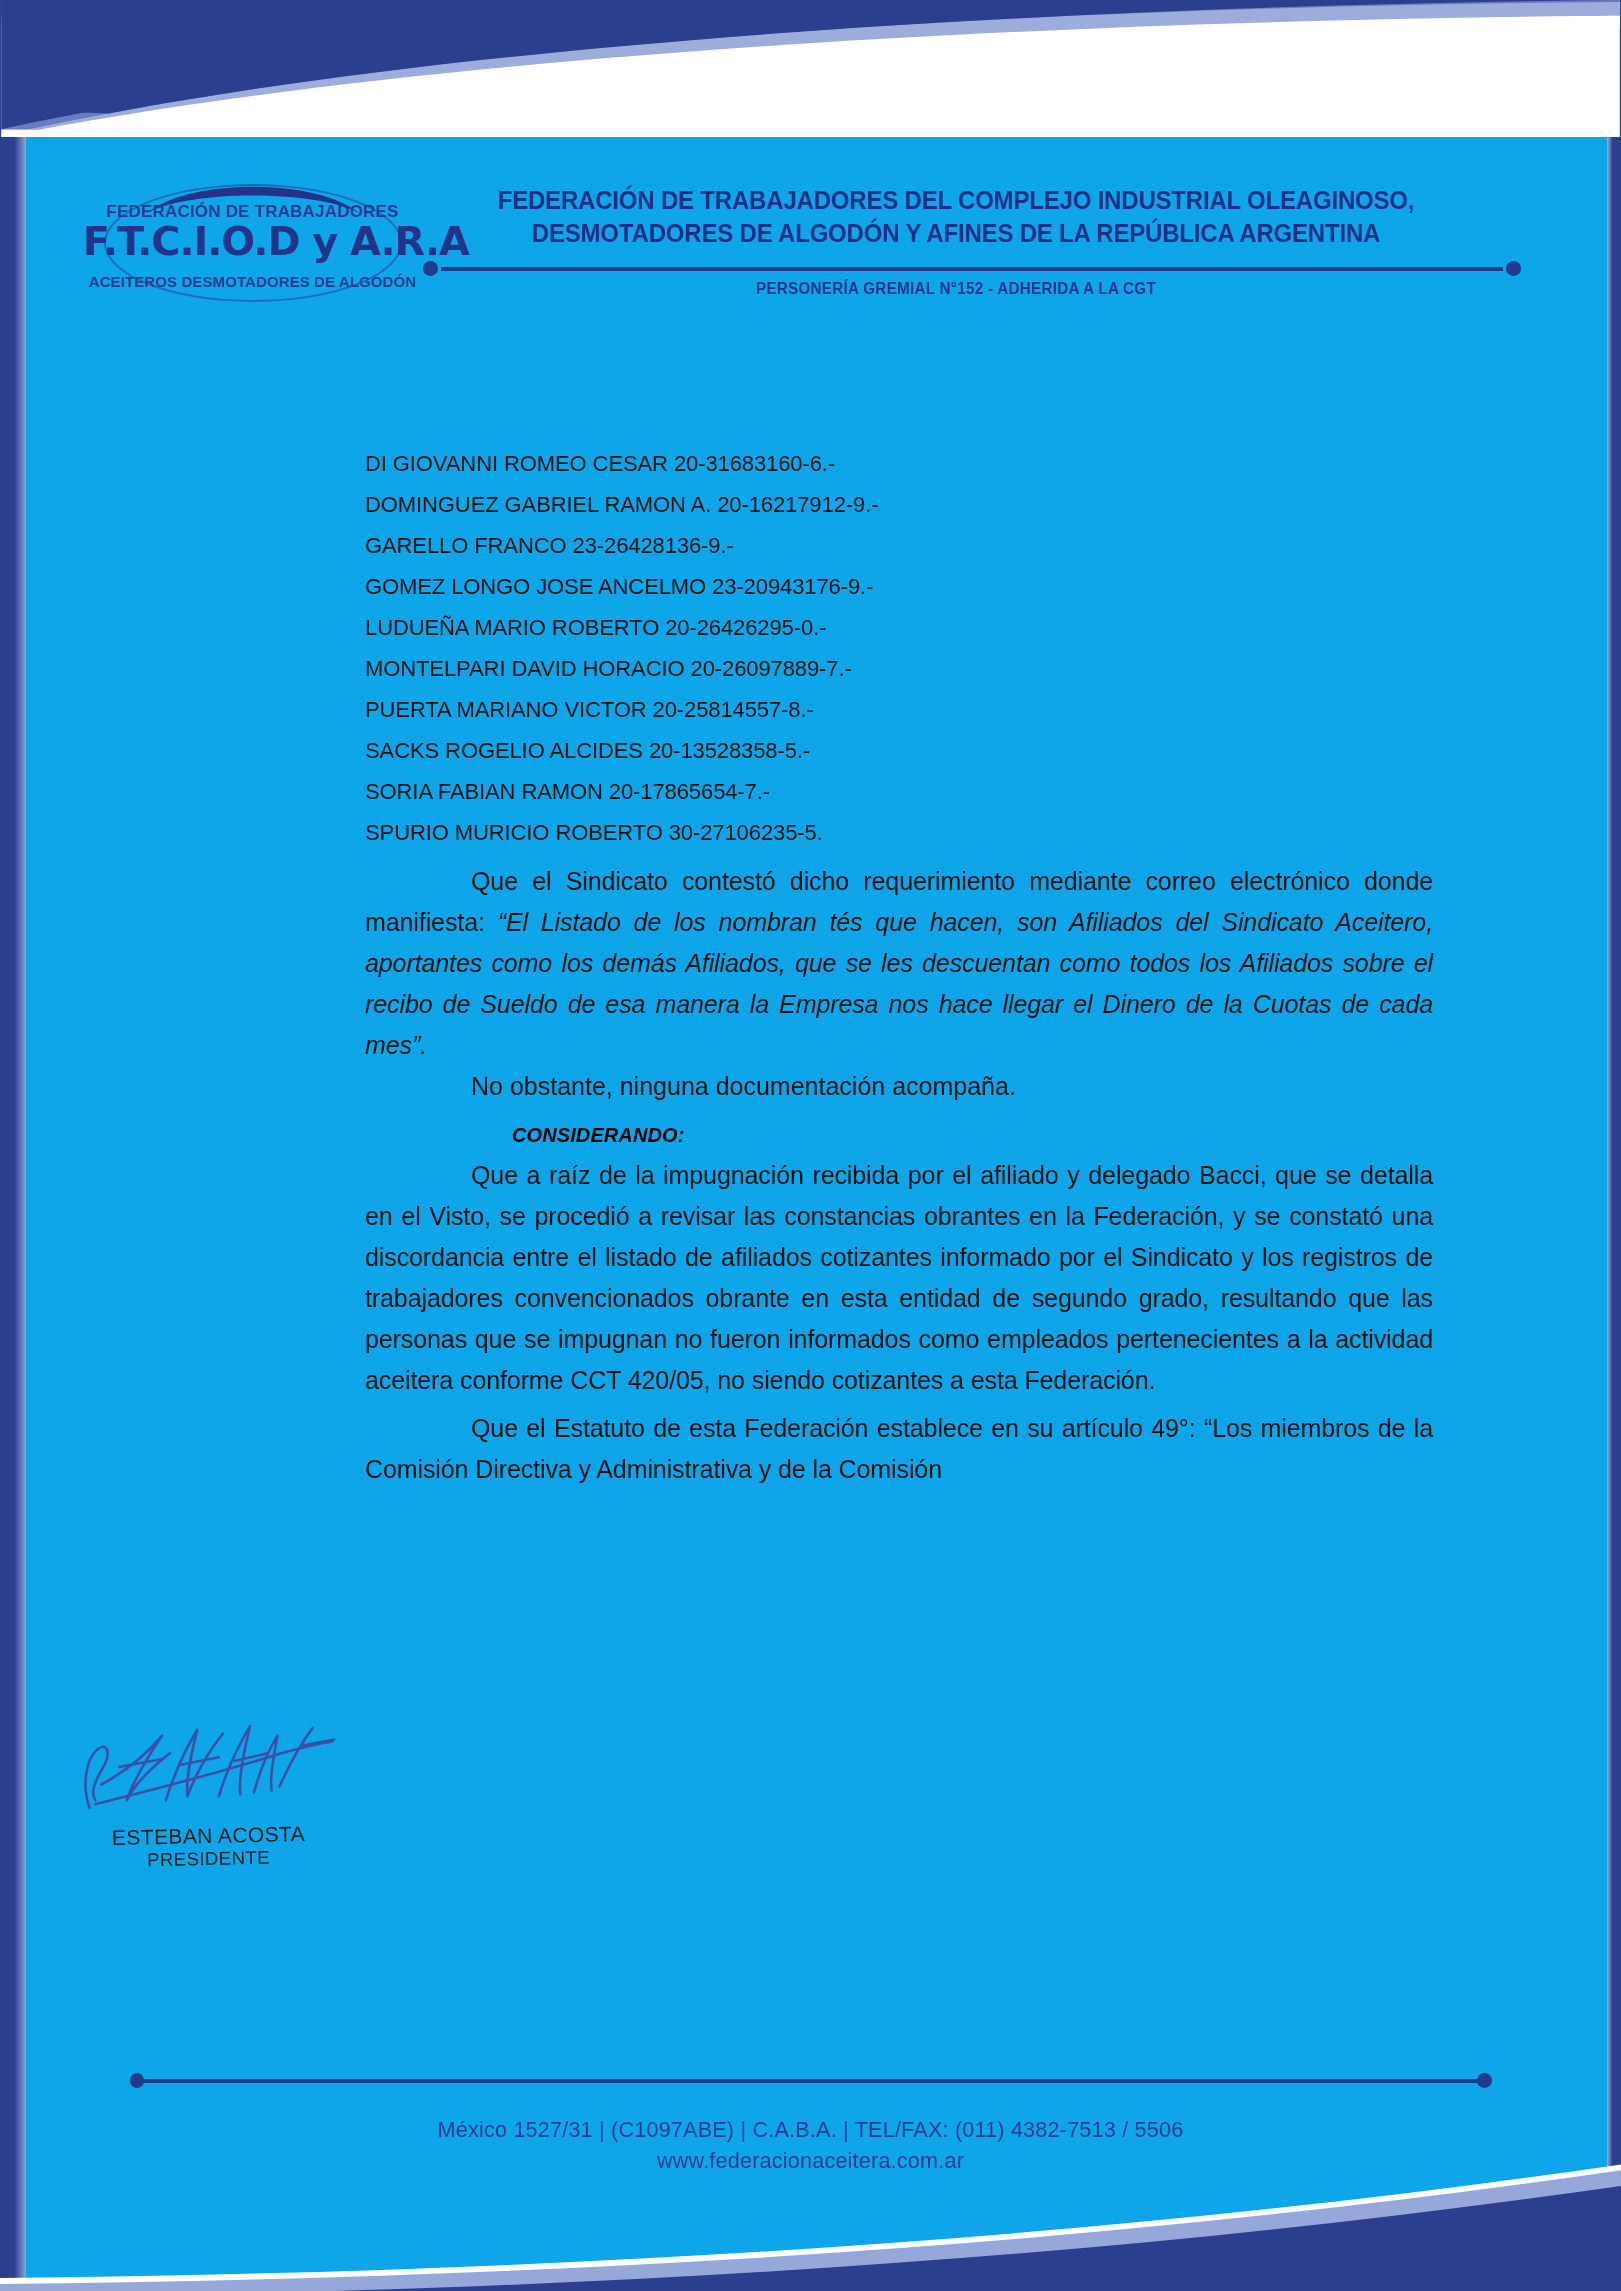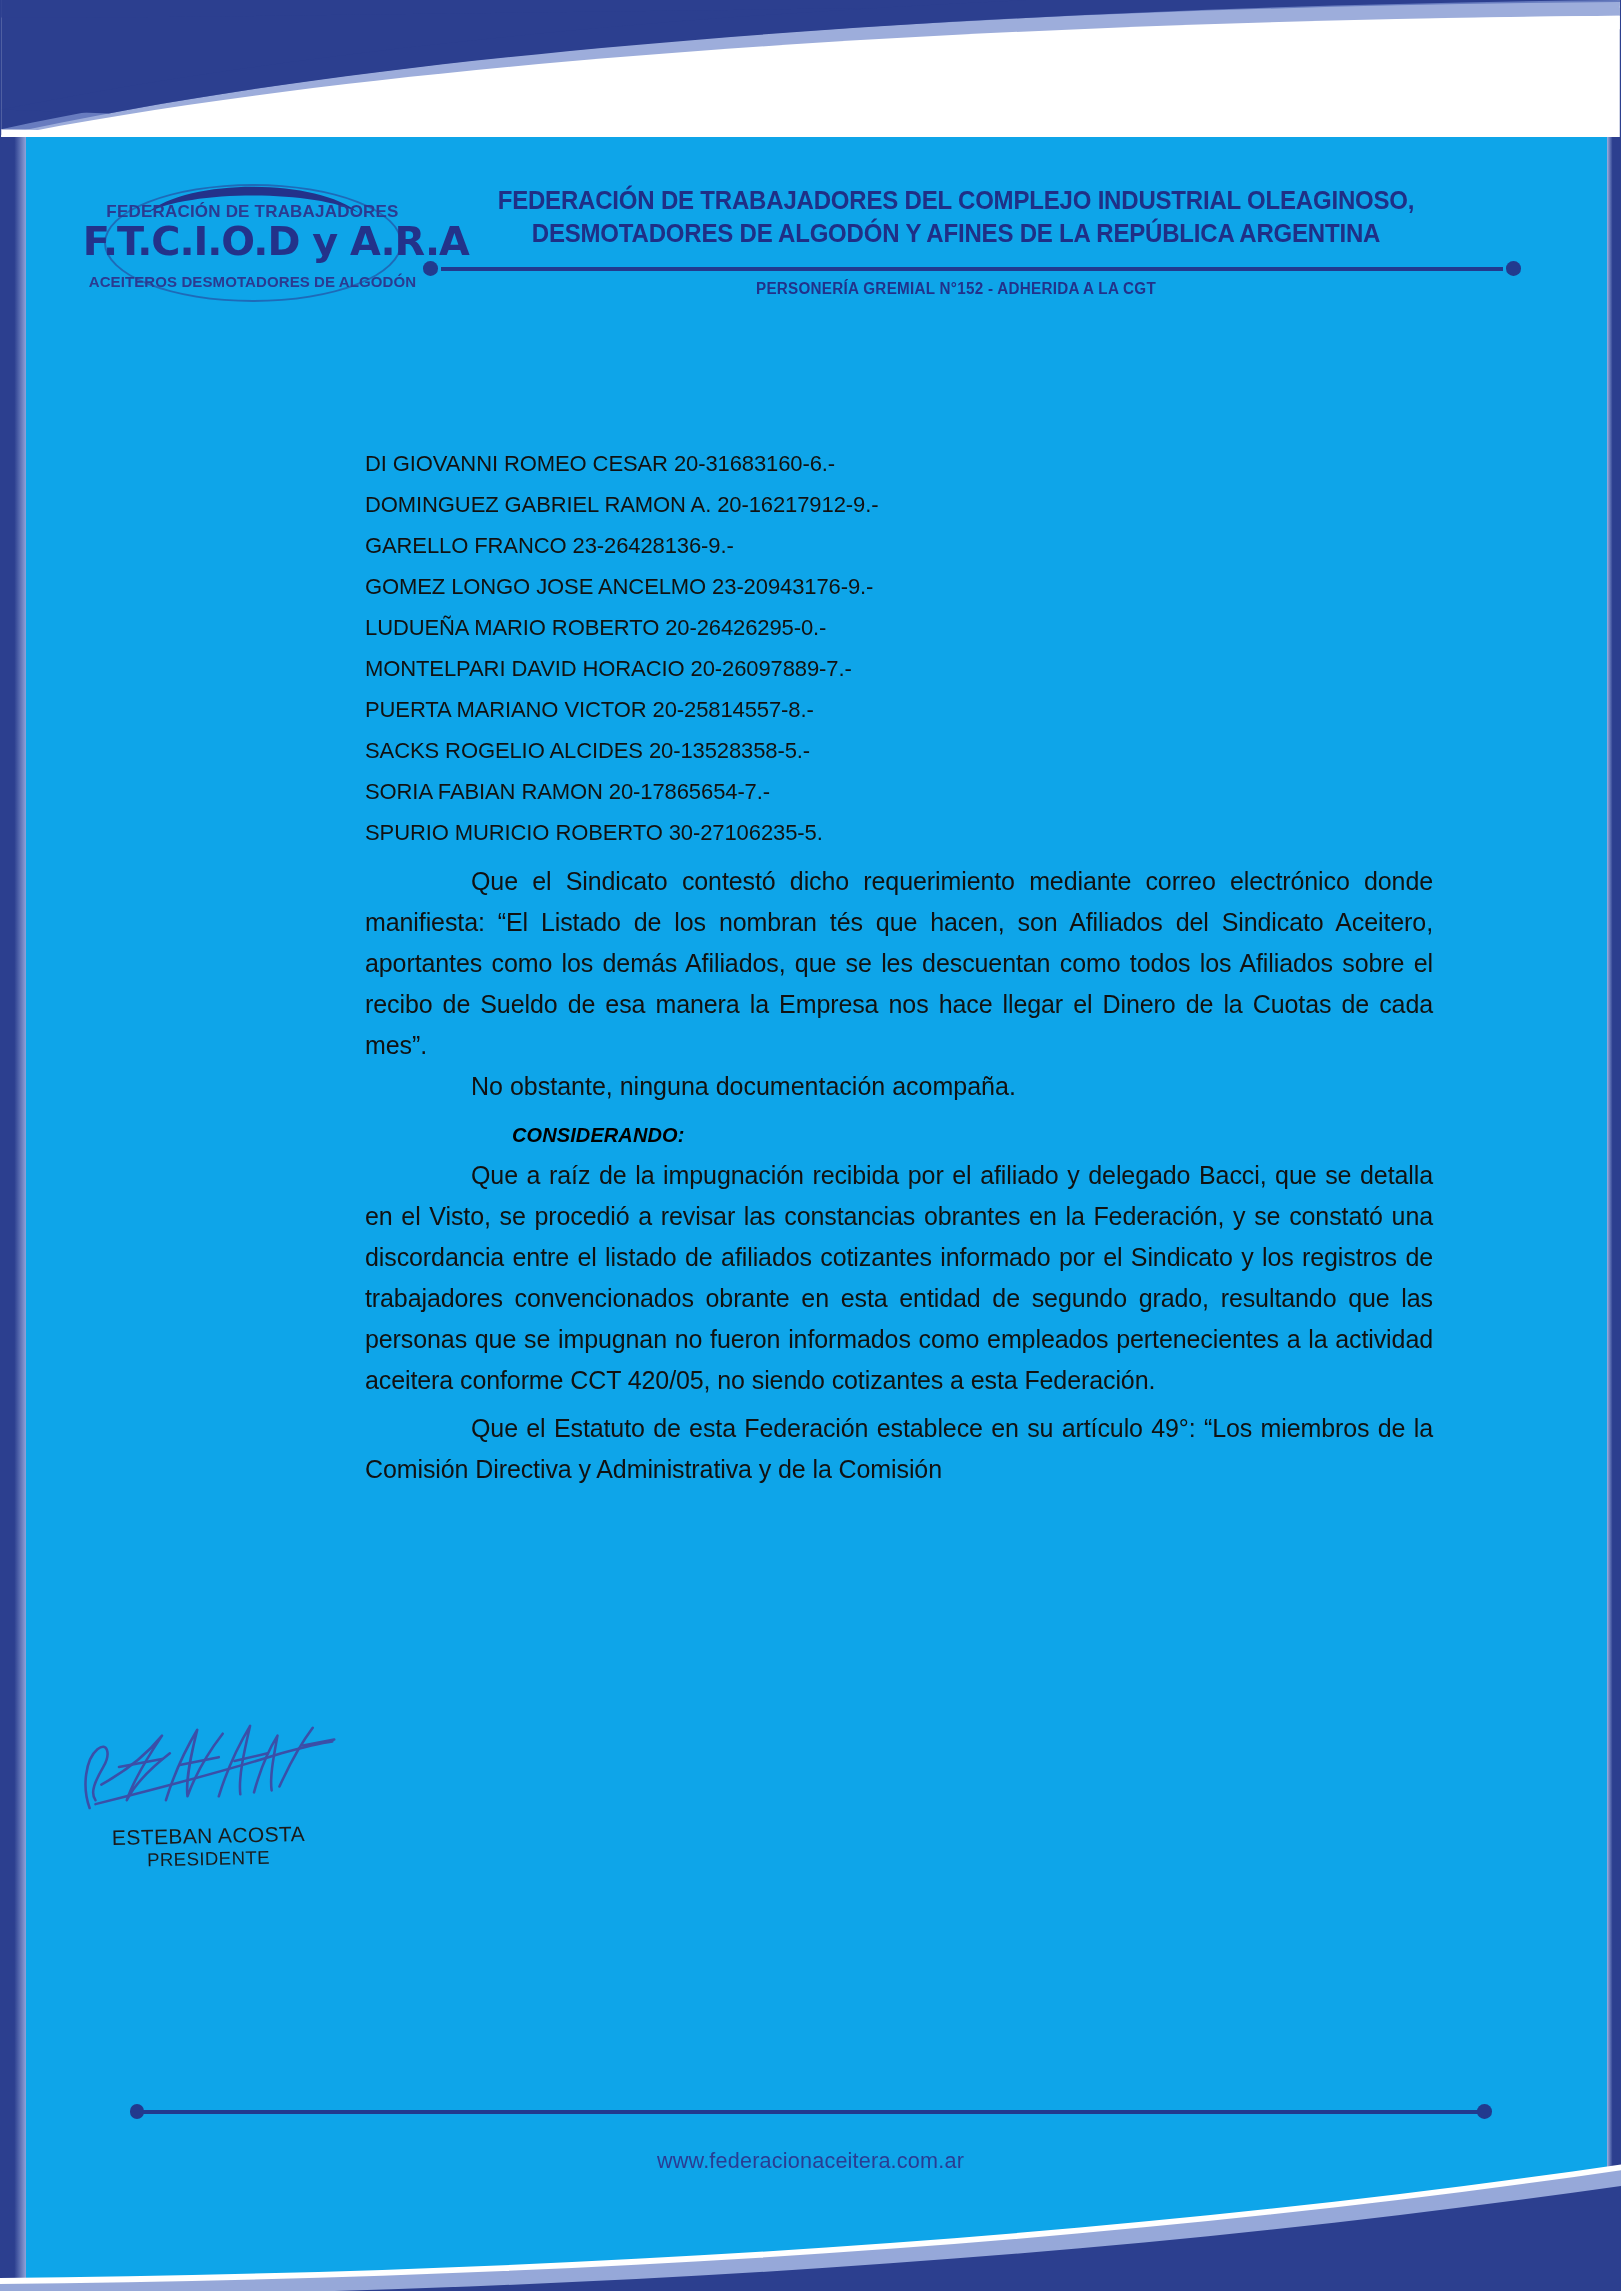--- a/index.html
+++ b/index.html
@@ -99,21 +99,21 @@
     letter-spacing:-0.1px;
   }
   .name-row{white-space:nowrap;}
 
   .para{
     font-size:25px;line-height:41px;color:#111;
     text-align:justify;margin-top:7.8px;
     letter-spacing:-0.1px;
   }
   .para .ind{display:inline-block;width:106px;}
-  .para .q{margin-top:26px;}
+  .para .q{font-style:italic;margin-top:26px;}
   .center-line{
     font-size:25px;line-height:41px;color:#111;
     margin-top:0px;padding-left:106px;
   }
   .section-title{
     font-size:20px;font-weight:bold;color:#000;
     padding-left:147px;margin-top:17px;letter-spacing:0.1px;font-style:italic;
   }
 
   
@@ -241,17 +241,18 @@
     <div class="sig-name">ESTEBAN ACOSTA</div>
     <div class="sig-role">PRESIDENTE</div>
   </div>
 
   <div class="footer">
     <div class="foot-rule-wrap">
       <span class="foot-dot l"></span>
       <span class="foot-rule"></span>
       <span class="foot-dot r"></span>
     </div>
+    <div class="foot-l1">México 1527/31 | (C1097ABE) | C.A.B.A. | TEL/FAX: (011) 4382-7513 / 5506</div>
     <div class="foot-l2">www.federacionaceitera.com.ar</div>
   </div>
 
 </div>
 
 
 </body></html>

